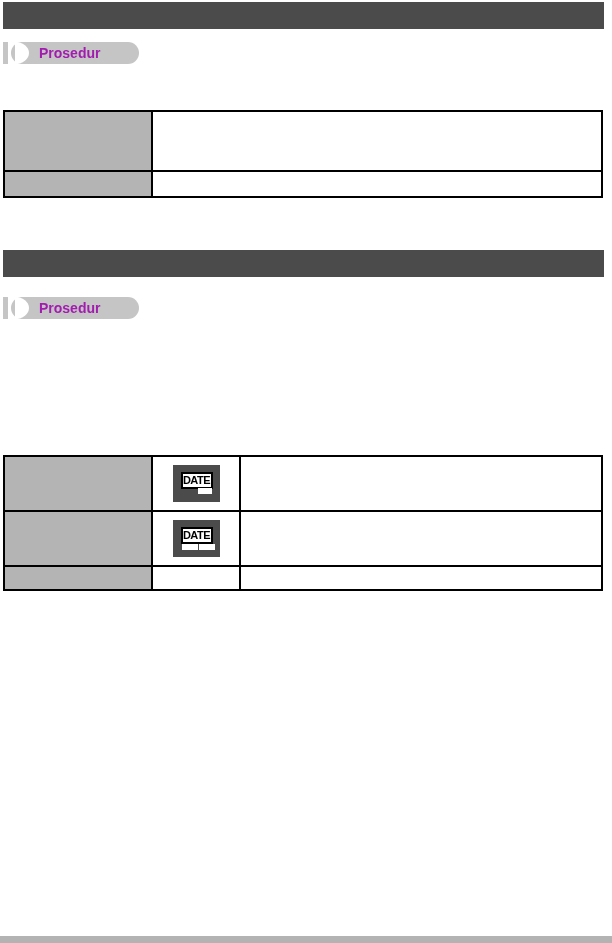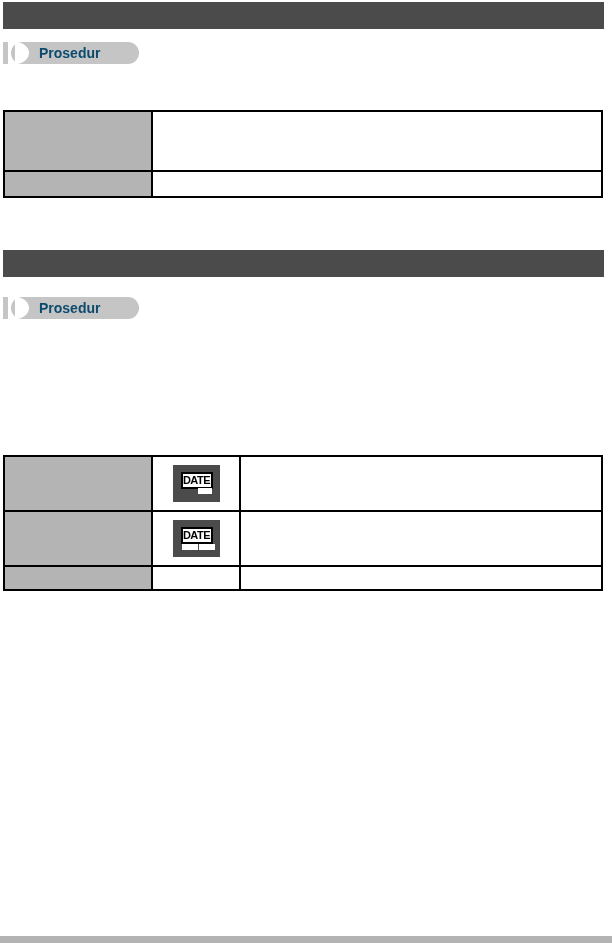--- a/index.html
+++ b/index.html
@@ -22,21 +22,21 @@
   .badge-pill {
     position:absolute; left:8px; top:0; width:128px; height:22px;
     background:#c5c5c5; border-radius:11px;
   }
   .badge-notch {
     position:absolute; left:4px; top:0; width:14px; height:22px;
     background:#ffffff; border-radius:0 14px 14px 0 / 0 11px 11px 0;
   }
   .badge-label {
     position:absolute; left:28px; top:50%; transform:translateY(-50%);
-    font-size:14px; font-weight:bold; color:#0c4a6e; white-space:nowrap;
+    font-size:14px; font-weight:bold; color:#a21caf; white-space:nowrap;
   }
 
   
   table.manual-table {
     position:absolute; left:3px; width:600px;
     border-collapse:collapse; table-layout:fixed;
   }
   #table-1 { top:110px; }
   #table-2 { top:455px; }
   .manual-table td { border:2px solid #000000; padding:2px 6px; vertical-align:middle; font-size:12px; color:#222; }

